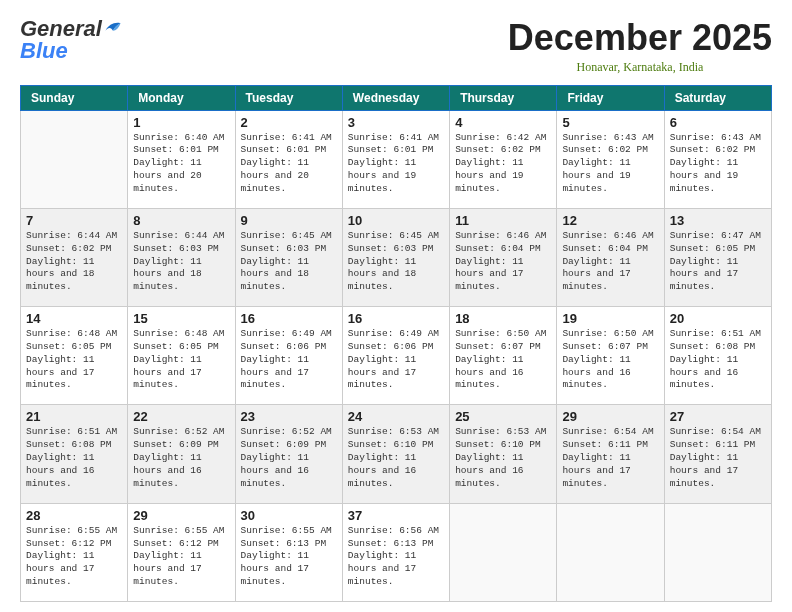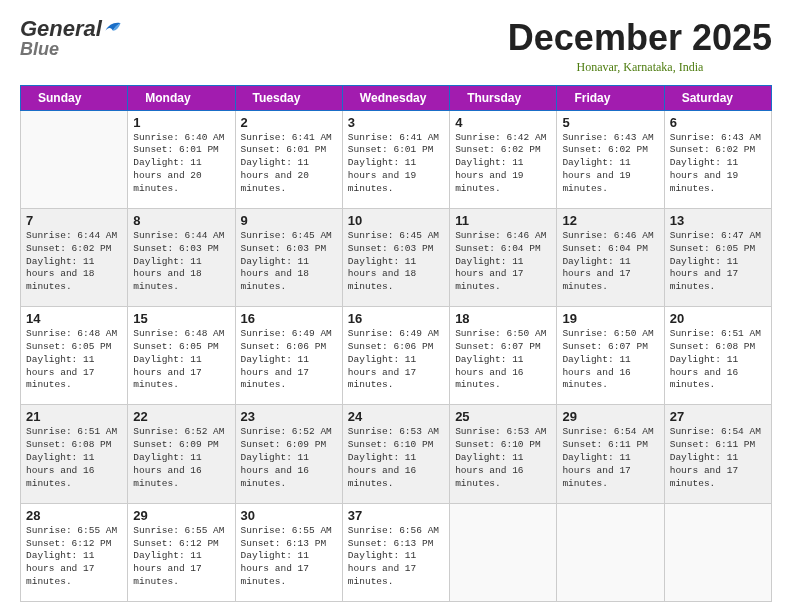--- a/index.html
+++ b/index.html
@@ -60,26 +60,26 @@
       font-family: Liberation Serif, serif;
     }
     .calendar {
       flex: 1;
       border: 1px solid #ccc;
       border-collapse: collapse;
       width: 100%;
       table-layout: fixed;
     }
     .calendar th {
-      background-color: #a21caf;
+      background-color: #0f766e;
       color: #fff;
       font-size: 12px;
       font-weight: bold;
       text-align: left;
-      padding: 5px 17px;
+      padding: 5px 10px;
       border: 1px solid #1a6ec7;
     }
     .calendar td {
       vertical-align: top;
       border: 1px solid #ccc;
       padding: 4px 5px;
       font-size: 10px;
       color: #333;
       height: 85px;
       background: #fff;
@@ -110,21 +110,21 @@
 <div class="page">
   <div class="header">
     <div class="logo">
       <div class="logo-text">
         <span class="logo-general">General</span>
         <svg class="logo-icon" viewBox="0 0 24 18" fill="none" xmlns="http://www.w3.org/2000/svg">
           <path d="M2 14 C6 6, 14 2, 22 4 C18 6, 14 10, 12 14 C10 10, 6 8, 2 14Z" fill="#1a6ec7"></path>
           <path d="M12 14 C14 8, 20 5, 22 4 C20 10, 16 14, 12 14Z" fill="#5ba4e5"></path>
         </svg>
       </div>
-      <div style="font-size:18px;font-weight:bold;color:#737373;line-height:1;">Blue</div>
+      <div style="font-size:22px;font-weight:bold;color:#3b82f6;line-height:1;">Blue</div>
     </div>
     <div class="title-block">
       <div class="month-title">December 2025</div>
       <div class="location">Honavar, Karnataka, India</div>
     </div>
   </div>
 
   <table class="calendar">
     <thead>
       <tr>

